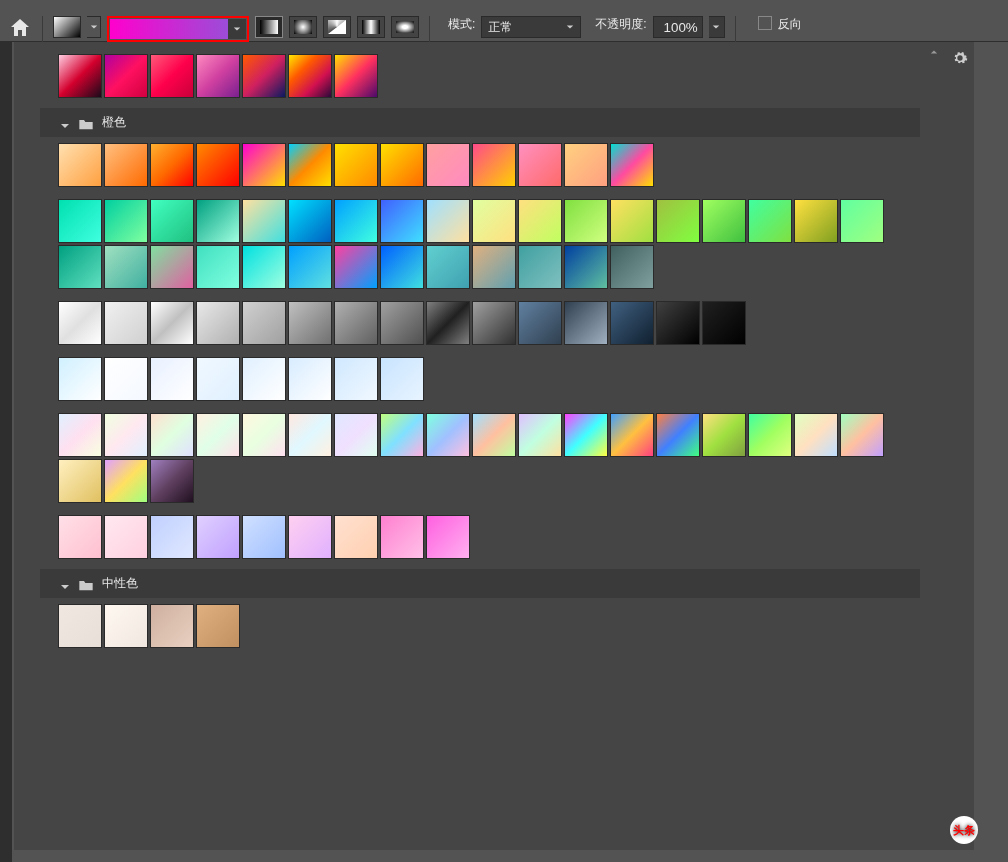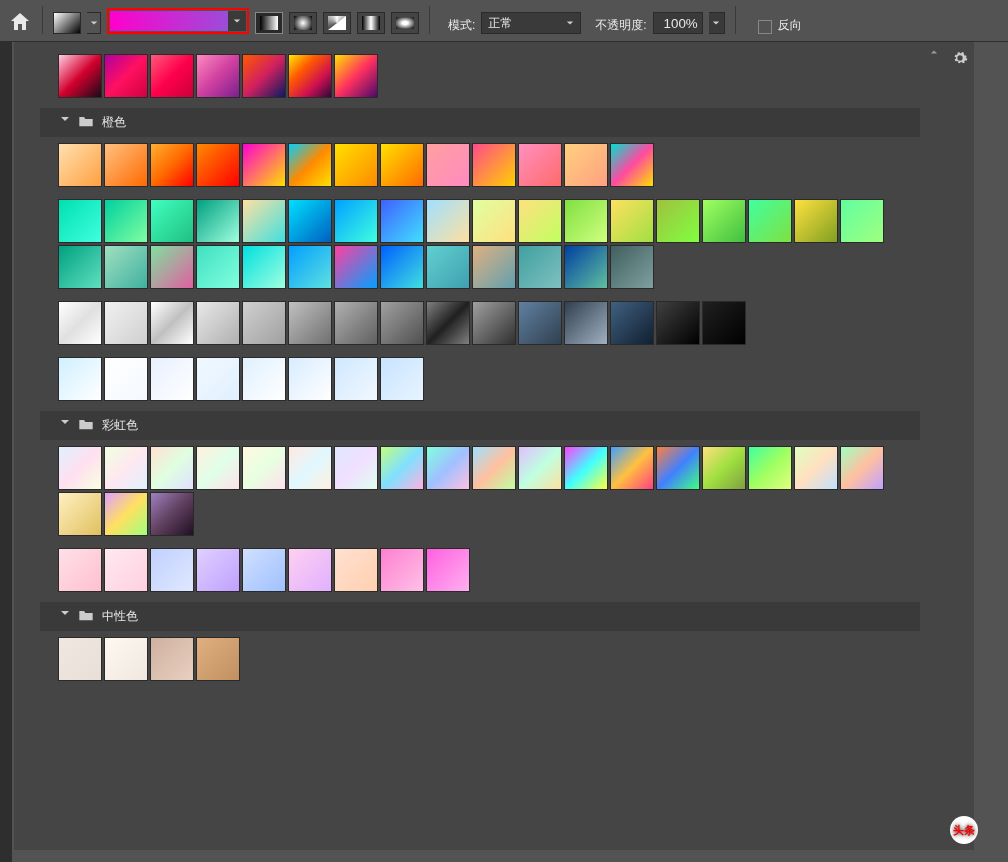--- a/index.html
+++ b/index.html
@@ -10,22 +10,22 @@
   color: #e8e8e8;
   width: 1008px;
   height: 862px;
   overflow: hidden;
   position: relative;
 }
 .toolbar {
   height: 42px;
   background: #535353;
   display: flex;
-  align-items: flex-end;
-  padding: 7px 8px;
+  align-items: flex-start;
+  padding: 16px 8px;
   gap: 6px;
   border-bottom: 1px solid #2e2e2e;
 }
 .home-icon {
   width: 24px; height: 24px;
   fill: #e8e8e8;
 }
 .toolbar-sep {
   width: 1px; height: 28px;
   background: #3a3a3a;
@@ -119,21 +119,21 @@
   display: flex; flex-wrap: wrap;
   gap: 2px;
   padding: 4px 26px 8px 44px;
 }
 .swatch {
   width: 44px; height: 44px;
   border: 1px solid #2a2a2a;
   cursor: pointer;
 }
 .folder-header {
-  display: flex; align-items: flex-start;
+  display: flex; align-items: flex-end;
   gap: 8px;
   padding: 6px 20px;
   background: #3a3a3a;
   margin: 2px 26px 2px 26px;
   cursor: pointer;
 }
 .folder-header .chev-open { width:10px; height:10px; fill:#ccc; }
 .folder-icon { width:16px; height:14px; fill:#ccc; }
 .watermark {
   position: absolute;
@@ -312,29 +312,20 @@
       <div class="swatch-row">
         <div class="swatch" style="background: linear-gradient(135deg, rgb(208, 240, 255), rgb(255, 255, 255));"></div>
         <div class="swatch" style="background: linear-gradient(135deg, rgb(255, 255, 255), rgb(244, 248, 255));"></div>
         <div class="swatch" style="background: linear-gradient(135deg, rgb(232, 240, 255), rgb(255, 255, 255));"></div>
         <div class="swatch" style="background: linear-gradient(135deg, rgb(240, 248, 255), rgb(224, 240, 255));"></div>
         <div class="swatch" style="background: linear-gradient(135deg, rgb(224, 240, 255), rgb(255, 255, 255));"></div>
         <div class="swatch" style="background: linear-gradient(135deg, rgb(216, 236, 255), rgb(255, 255, 255));"></div>
         <div class="swatch" style="background: linear-gradient(135deg, rgb(208, 232, 255), rgb(240, 248, 255));"></div>
         <div class="swatch" style="background: linear-gradient(135deg, rgb(200, 228, 255), rgb(232, 244, 255));"></div>
       </div>
-      <div class="folder-header">
-        <svg class="chev-open" viewBox="0 0 10 10">
-          <path d="M1 3l4 4 4-4z"></path>
-        </svg>
-        <svg class="folder-icon" viewBox="0 0 24 20">
-          <path d="M2 4h7l2 3h11v11H2z"></path>
-        </svg>
-        <span>彩虹色</span>
-      </div>
       <div class="swatch-row">
         <div class="swatch" style="background: linear-gradient(135deg, rgb(224, 240, 255), rgb(255, 224, 240), rgb(248, 255, 224));"></div>
         <div class="swatch" style="background: linear-gradient(135deg, rgb(240, 255, 224), rgb(255, 232, 240), rgb(224, 240, 255));"></div>
         <div class="swatch" style="background: linear-gradient(135deg, rgb(255, 224, 208), rgb(224, 255, 224), rgb(224, 224, 255));"></div>
         <div class="swatch" style="background: linear-gradient(135deg, rgb(255, 240, 224), rgb(224, 255, 232), rgb(255, 224, 232));"></div>
         <div class="swatch" style="background: linear-gradient(135deg, rgb(255, 248, 224), rgb(232, 255, 224), rgb(255, 224, 240));"></div>
         <div class="swatch" style="background: linear-gradient(135deg, rgb(255, 232, 224), rgb(224, 248, 255), rgb(255, 240, 224));"></div>
         <div class="swatch" style="background: linear-gradient(135deg, rgb(224, 232, 255), rgb(240, 224, 255), rgb(224, 255, 240));"></div>
         <div class="swatch" style="background: linear-gradient(135deg, rgb(192, 255, 128), rgb(128, 224, 255), rgb(255, 176, 224));"></div>
         <div class="swatch" style="background: linear-gradient(135deg, rgb(128, 255, 224), rgb(160, 192, 255), rgb(255, 192, 224));"></div>

